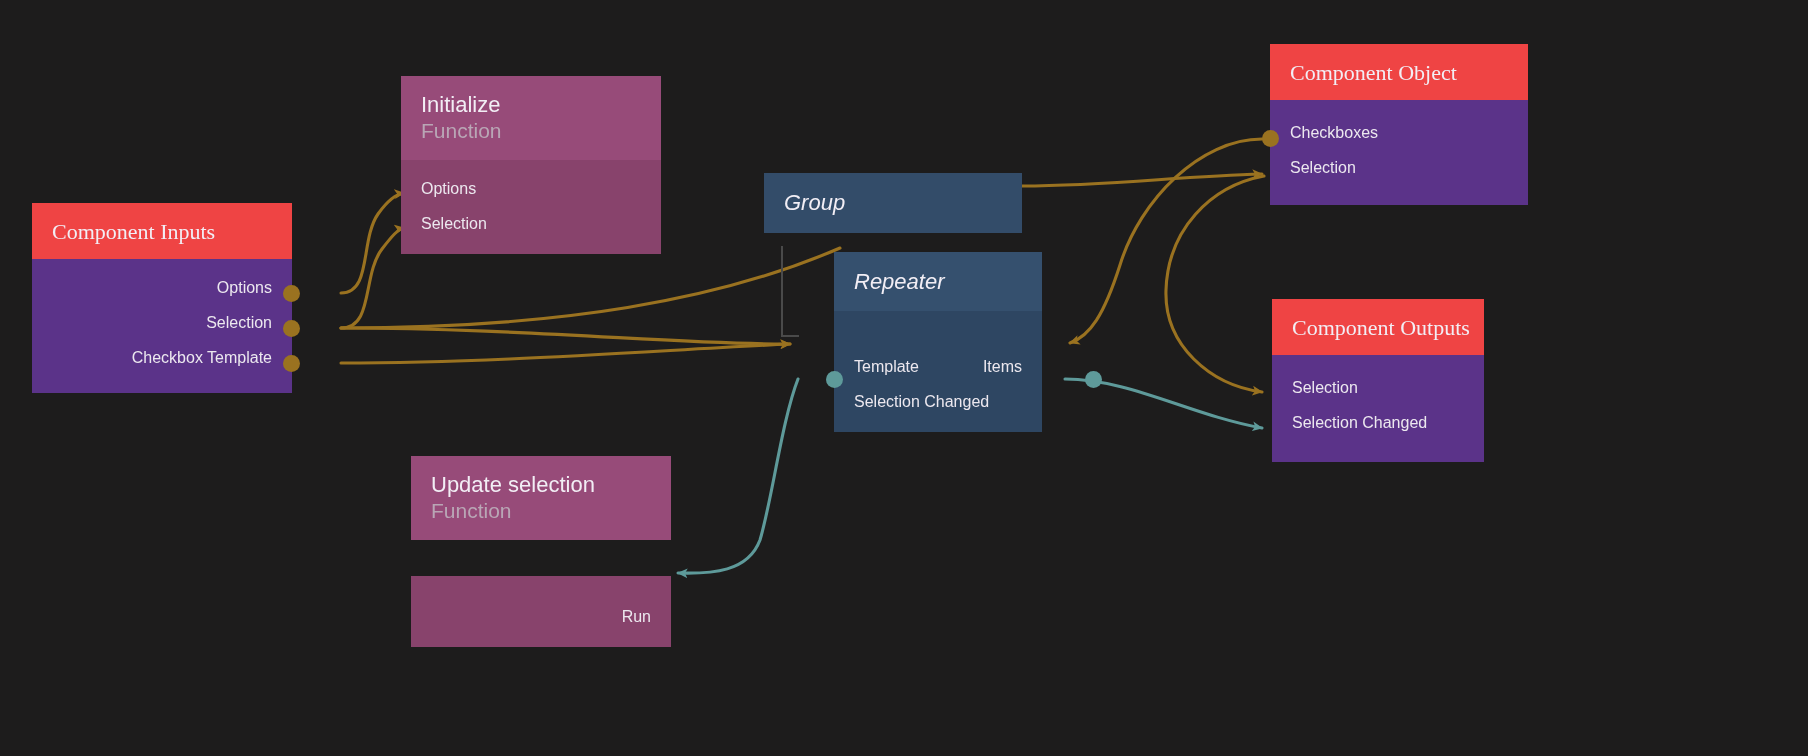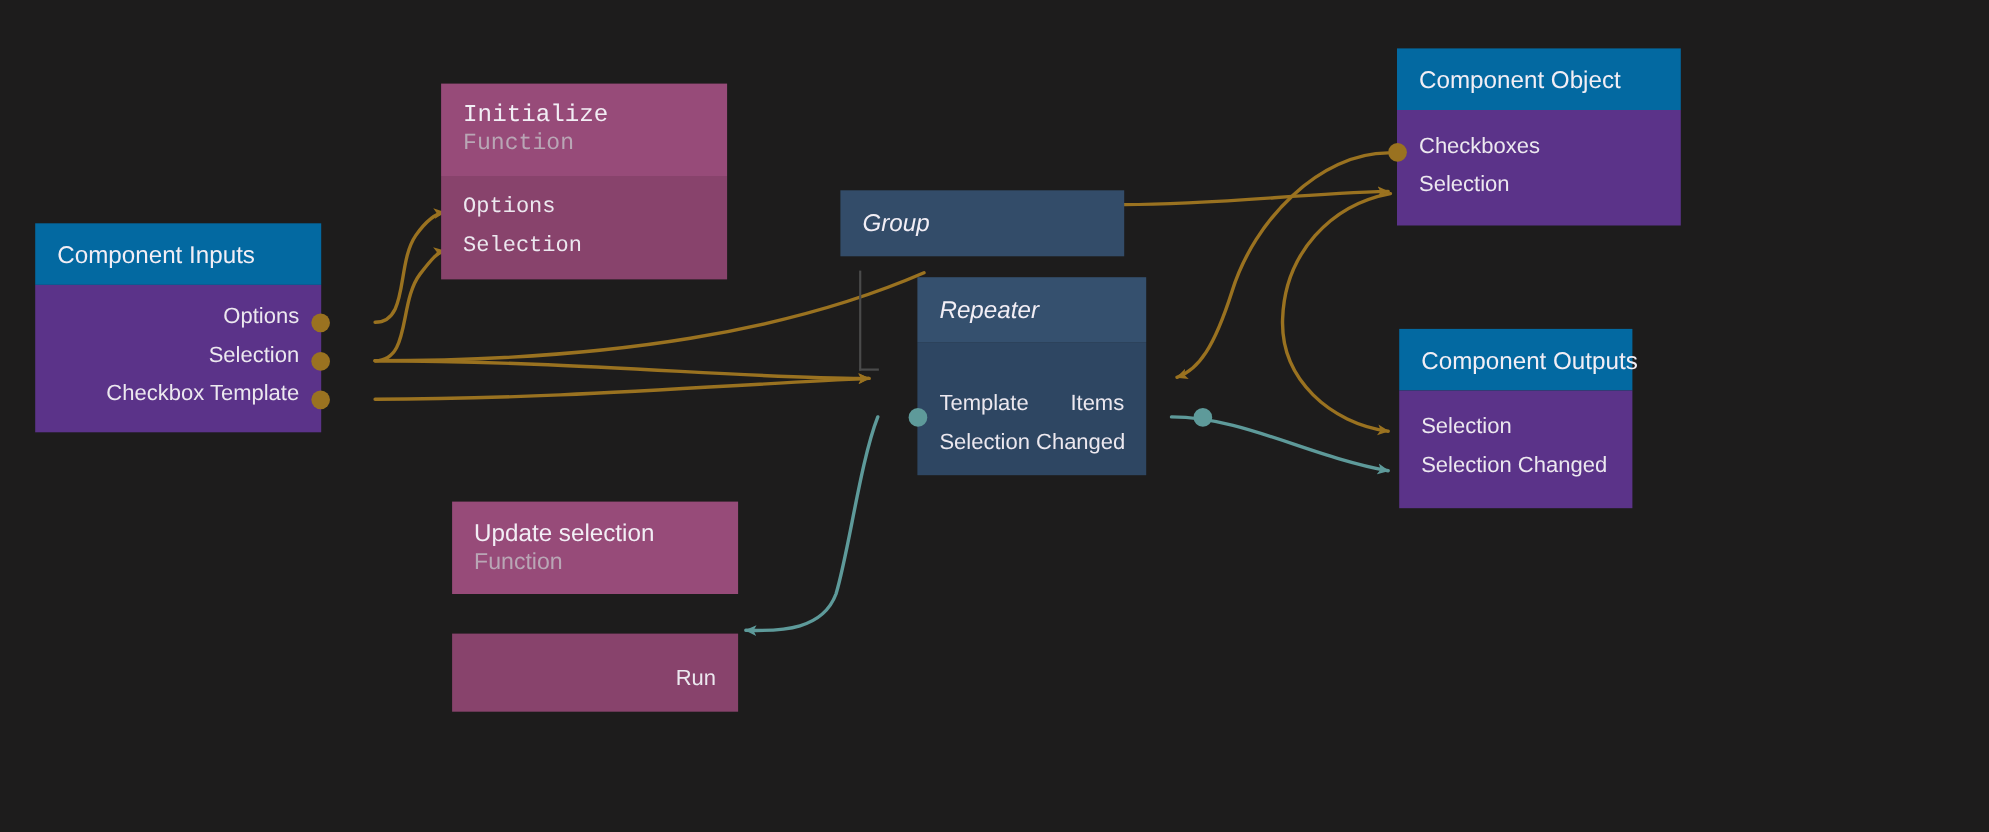--- a/index.html
+++ b/index.html
@@ -49,21 +49,21 @@
     margin-top: 1px;
   }
   .node-body {
     box-sizing: border-box;
     flex: 1 1 auto;
     position: relative;
     padding: 12px 0 12px 0;
   }
 
   
-  .n-purple .node-header { background: #0369a1; }
+  .n-purple .node-header { background: #ef4444; font-family: Liberation Serif, serif; }
   .n-purple .node-body   { background: #5b3389; }
 
   
   .n-pink .node-header { background: #974b79; }
   .n-pink .node-body   { background: #88436c; }
 
   
   .n-blue .node-header { background: #35506e; font-style: italic; }
   .n-blue .node-body   { background: #2e4662; }
   .n-blue-flat .node-header { background: #334c69; }
@@ -74,21 +74,21 @@
     height: 35px;
     display: flex;
     align-items: center;
     padding: 0 20px;
     box-sizing: border-box;
   }
   .port-row.right { justify-content: flex-end; }
   .port-row.left  { justify-content: flex-start; }
   .port-row.split { justify-content: space-between; margin-top: 25px; }
   .port-label {
-    font-size: 20px;
+    font-size: 16px;
     color: #ece8ef;
     white-space: nowrap;
     line-height: 1;
   }
 
   
   .pdot {
     position: absolute;
     width: 17px;
     height: 17px;
@@ -159,21 +159,21 @@
       </div>
       <div class="port-row right">
         <span class="port-label">Checkbox Template</span>
       </div>
     </div>
     <span class="pdot gold" style="left:251px; top:82px;"></span>
     <span class="pdot gold" style="left:251px; top:117px;"></span>
     <span class="pdot gold" style="left:251px; top:152px;"></span>
   </div>
 
-  <div class="node n-pink" style="left:401px; top:76px; width:260px; height:137px;font-family:Liberation Mono, monospace;">
+  <div class="node n-pink" style="left:401px; top:76px; width:260px; height:137px;">
     <div class="node-header" style="padding-bottom:16px;">
       <div class="node-title">Initialize</div>
       <div class="node-subtitle">Function</div>
     </div>
     <div class="node-body">
       <div class="port-row left">
         <span class="port-label">Options</span>
       </div>
       <div class="port-row left">
         <span class="port-label">Selection</span>

